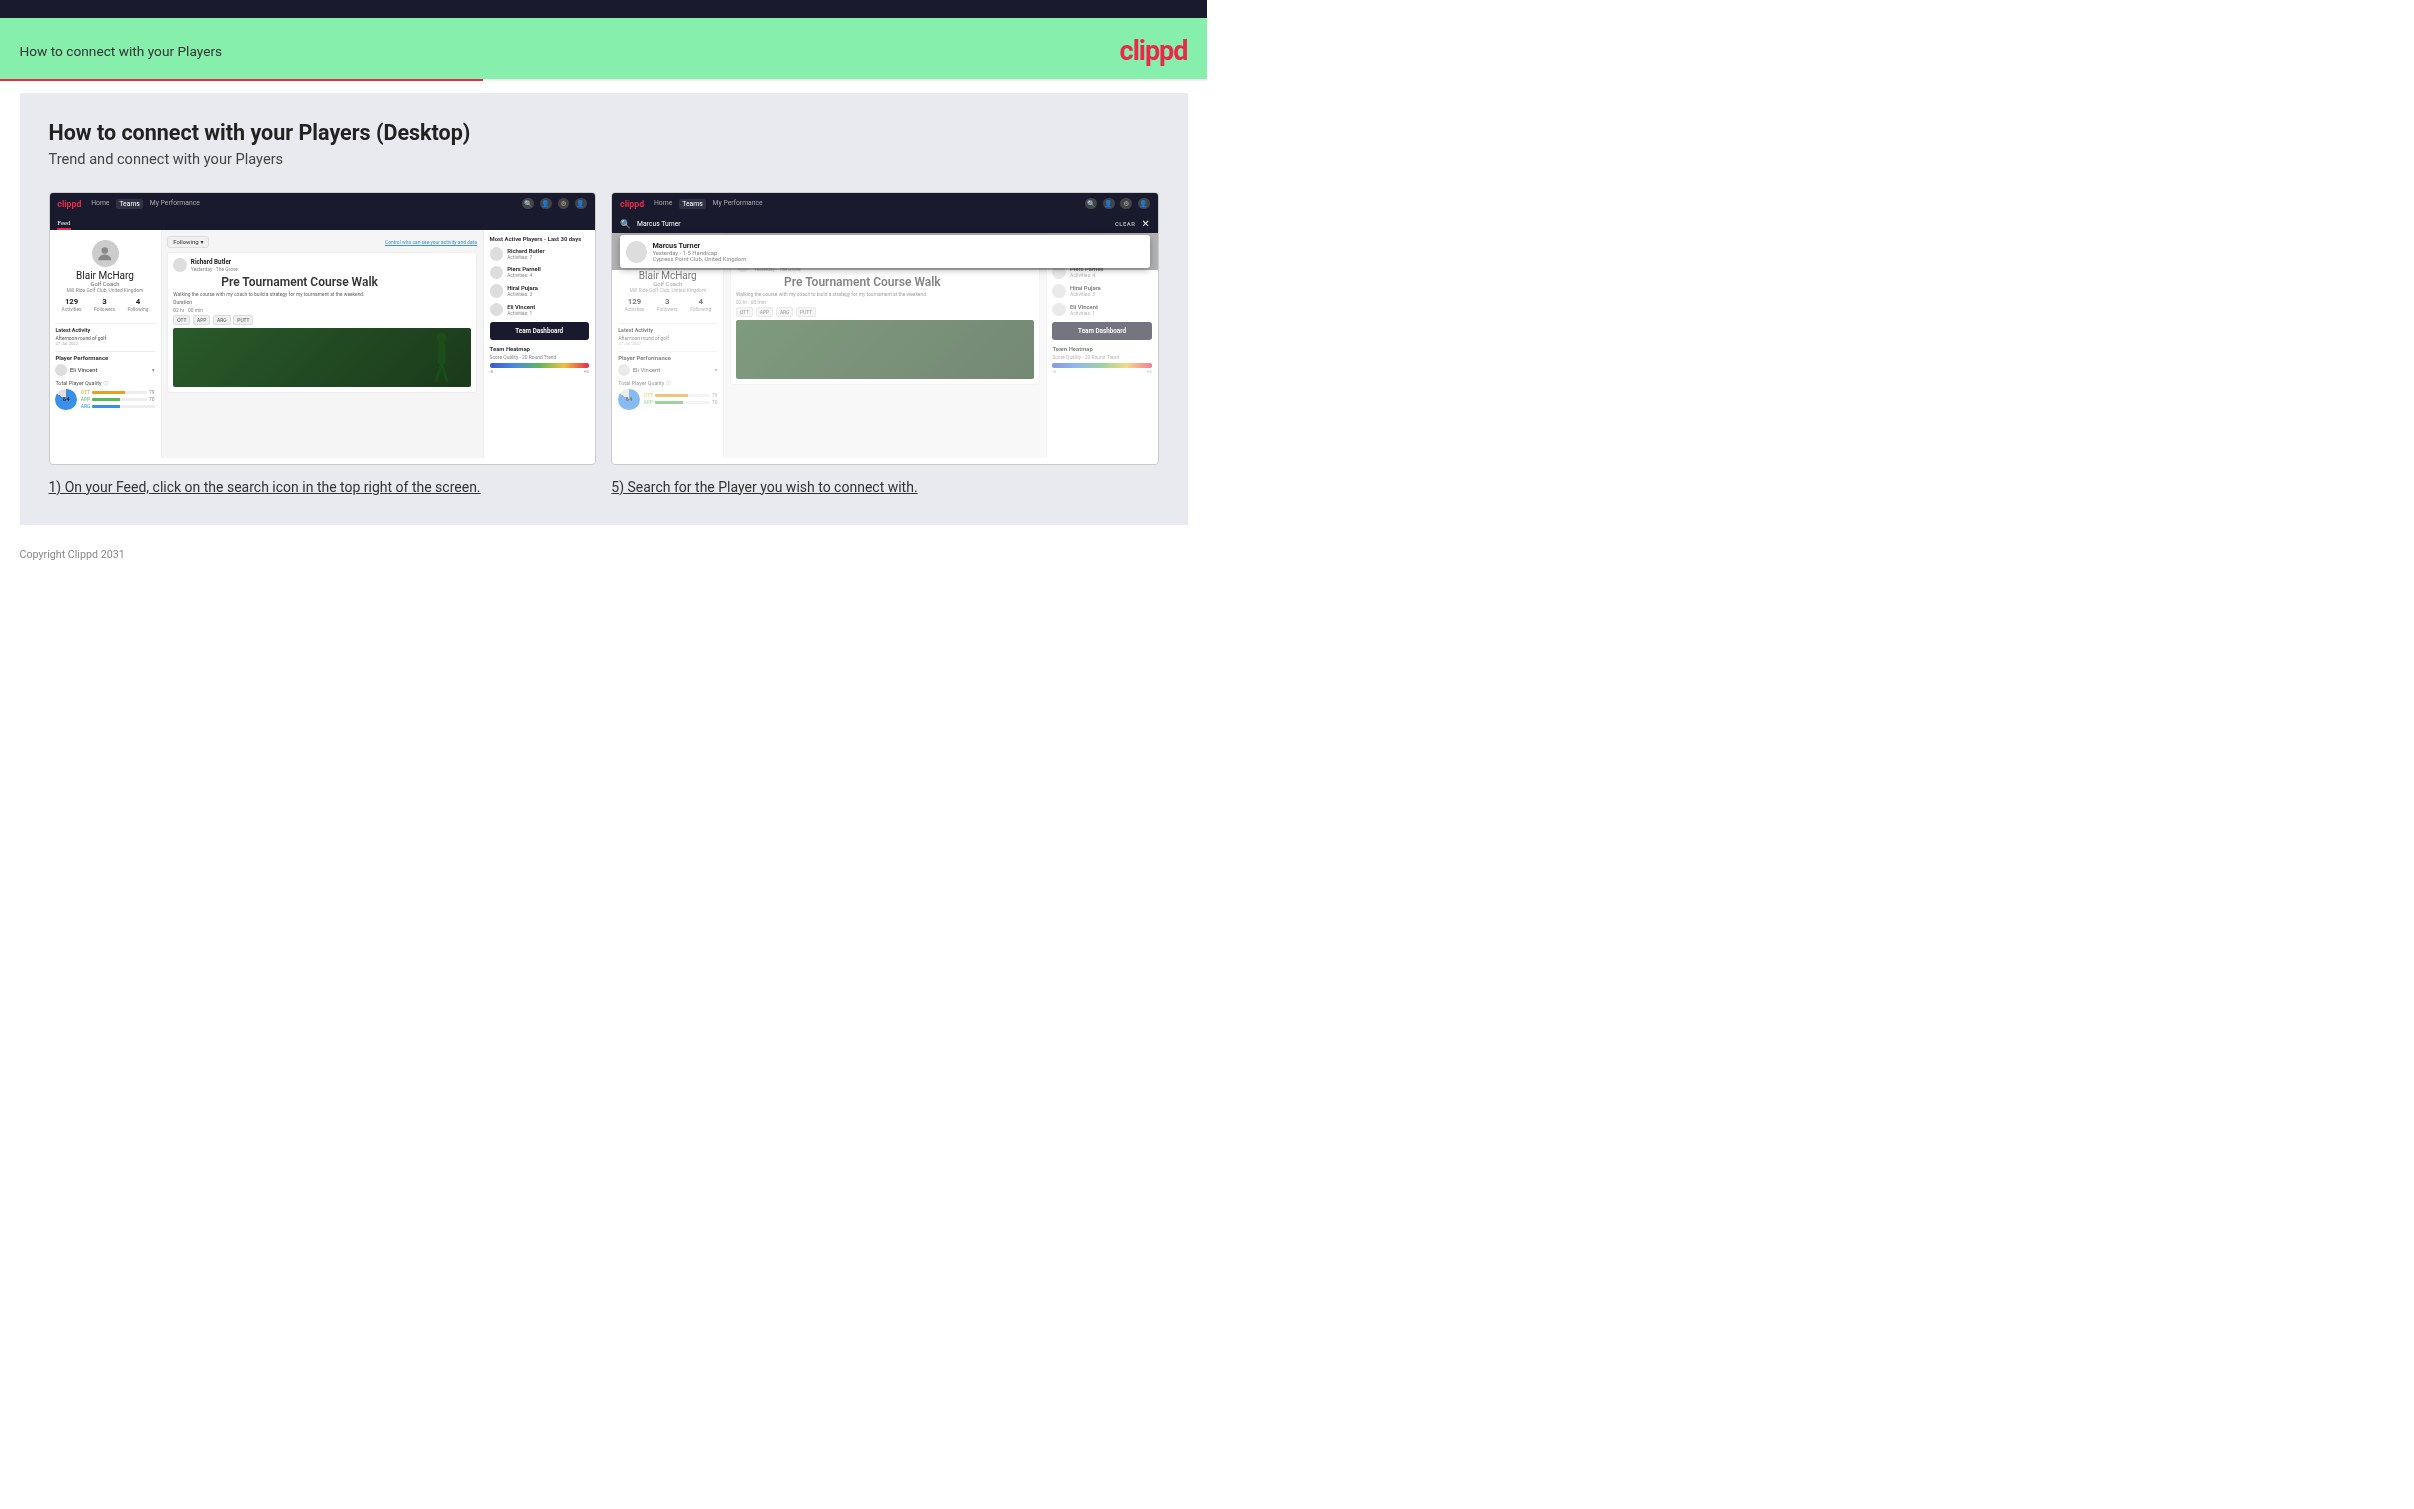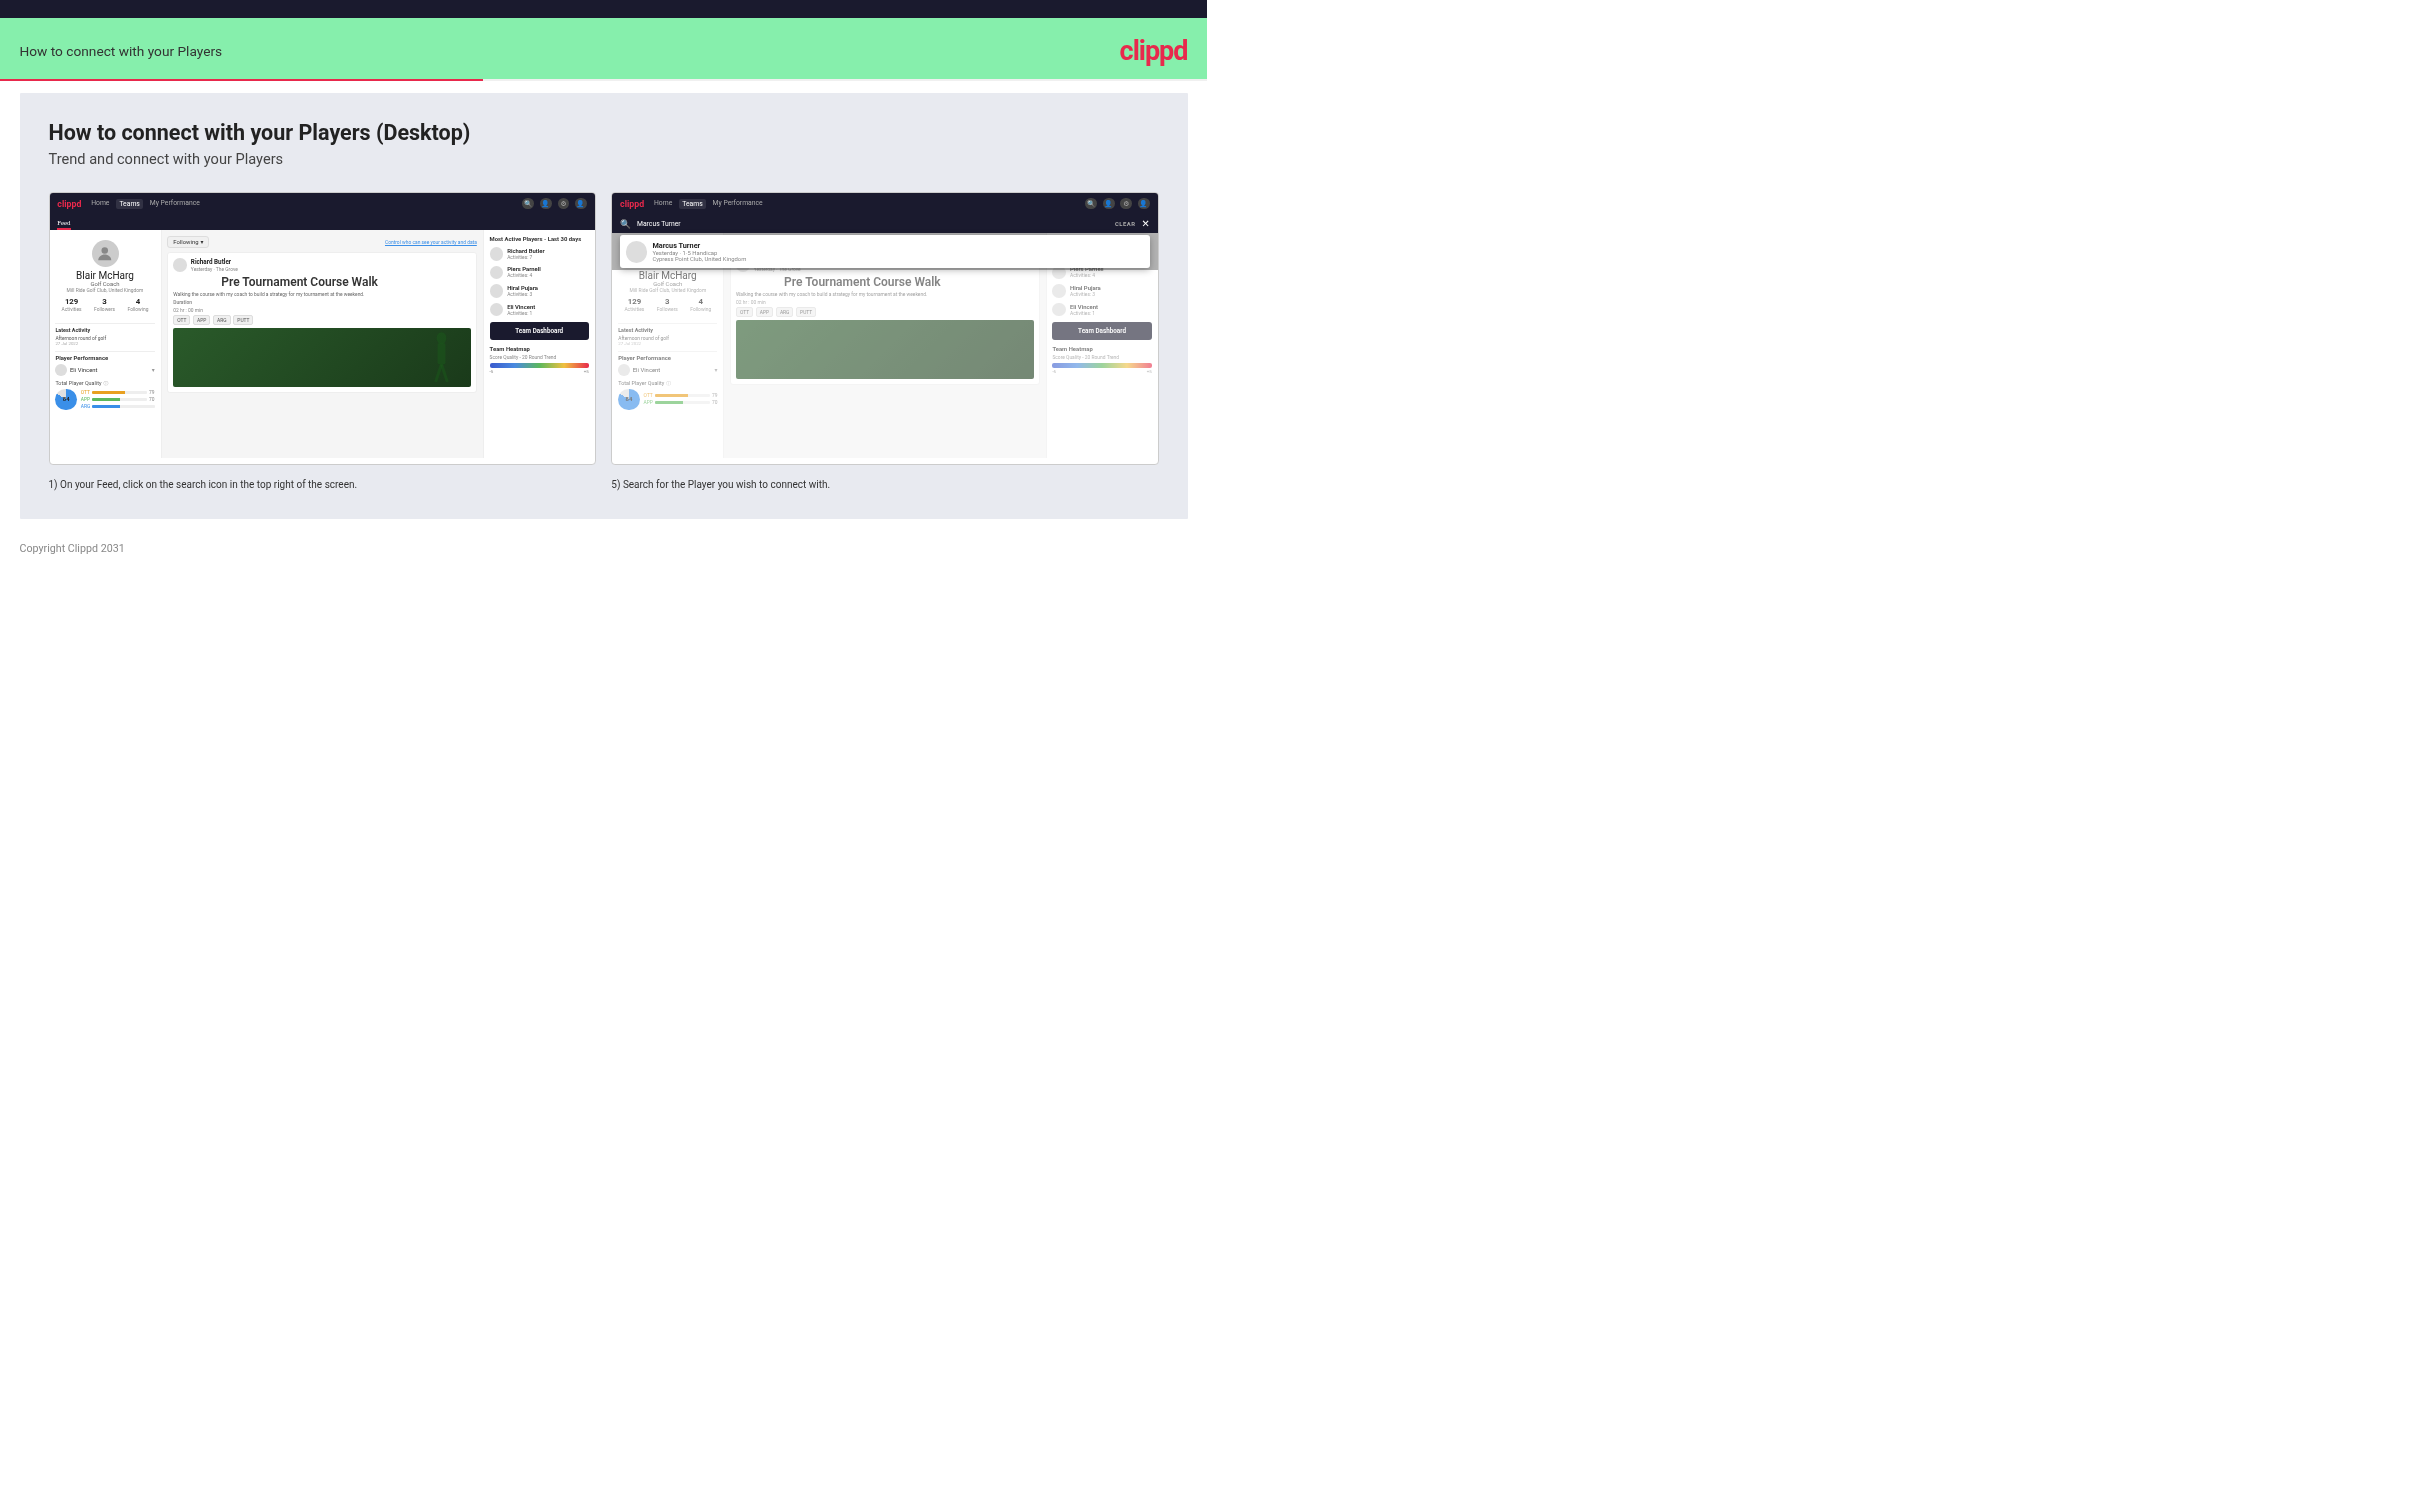--- a/index.html
+++ b/index.html
@@ -469,23 +469,24 @@
       display: flex;
       justify-content: space-between;
       font-size: 4.4px;
       color: #888;
       margin-top: 1px;
     }
 
     
     .caption {
       margin-top: 11.7px;
-      font-size: 10px;
+      font-size: 14px;
       color: #333;
       line-height: 1.5;
+      text-decoration: underline;
     }
 
     
     .search-overlay {
       position: absolute;
       top: 21.5px;
       left: 0;
       right: 0;
       background: rgba(0,0,0,0.3);
       z-index: 10;

